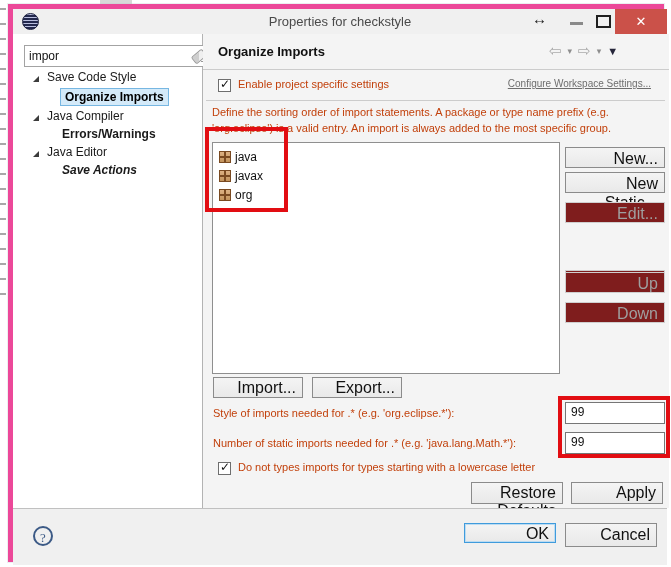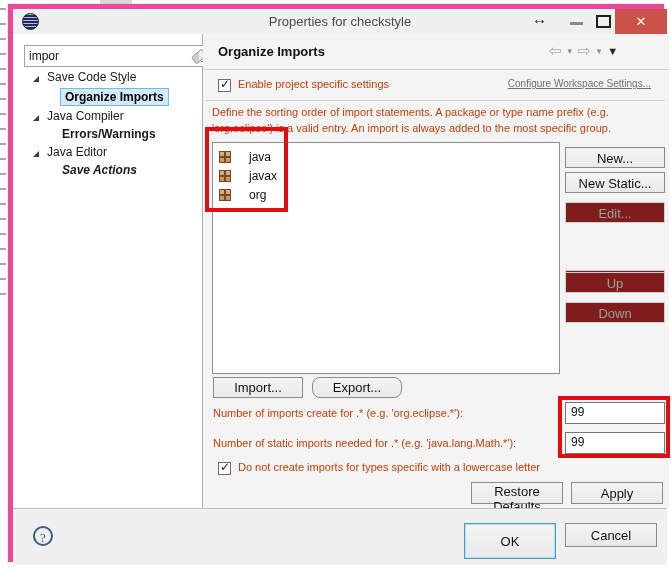--- a/index.html
+++ b/index.html
@@ -56,30 +56,30 @@
   .view-menu{font-size:11px;color:#26263a;}
   .hline{height:1px;background:#cccccc;}
 
   .chk{width:13px;height:13px;background:#fff;border:1px solid #6e6e6e;text-align:center;}
   .chk .tick{position:absolute;left:1px;top:-3px;font-size:12px;font-weight:bold;color:#111;}
   .lbl{font-size:11px;color:#c2410c;white-space:nowrap;}
   .link{font-size:10px;color:#6e6e6e;text-decoration:underline;white-space:nowrap;}
 
   .listbox{left:199px;top:133px;width:348px;height:232px;background:#fff;border:1px solid #8f8f8f;
     padding:4px 0 0 6px;}
-  .list-row{display:flex;align-items:center;height:19px;gap:18px;}
+  .list-row{display:flex;align-items:center;height:19px;gap:4px;}
   .pkg-icon{width:12px;height:12px;border:1px solid #7a4a21;box-sizing:border-box;
     background:
       linear-gradient(to right,transparent 0 4px,#7a4a21 4px 6px,transparent 6px),
       linear-gradient(to bottom,transparent 0 4px,#7a4a21 4px 6px,transparent 6px),
       linear-gradient(#dcb183,#c2935c);}
   .list-label{font-size:12px;color:#111;}
 
   .btn{background:linear-gradient(#f4f4f4,#e9e9e9);border:1px solid #8b8b8b;color:#111;
-    font-size:13px;text-align:center;font-family:inherit;}
+    font-size:16px;text-align:right;font-family:inherit;}
   .btn.disabled{border-color:#cfcfcf;color:#9f9f9f;background:#7f1d1d;}
   .side-btn{left:552px;width:100px;height:21px;line-height:19px;}
   .ok-btn{border:1px solid #3f9bdc;box-shadow:inset 0 0 0 1px #bcdcf2;}
 
   .field{background:#fff;border:1px solid #767676;}
   .field input{position:absolute;left:5px;top:2px;width:85px;border:none;outline:none;
     font-size:12px;font-family:inherit;color:#111;background:transparent;padding:0;}
 
   .annotation{border:4px solid #e20d12;background:transparent;z-index:30;}
 
@@ -174,41 +174,41 @@
   </div>
 
   <button class="abs btn side-btn" style="top:138px;">New...</button>
   <button class="abs btn side-btn" style="top:163px;">New Static...</button>
   <button class="abs btn side-btn disabled" style="top:193px;">Edit...</button>
   <button class="abs btn side-btn disabled" style="top:223px;margin-top:38px;">Remove</button>
   <button class="abs btn side-btn disabled" style="top:263px;">Up</button>
   <button class="abs btn side-btn disabled" style="top:293px;">Down</button>
 
   <button class="abs btn" style="left:200px;top:368px;width:90px;height:21px;">Import...</button>
-  <button class="abs btn" style="left:299px;top:368px;width:90px;height:21px;border-radius:8px;">Export...</button>
-
-  <div class="abs lbl" style="left:200px;top:398px;">Number of imports create for .* (e.g. 'org.eclipse.*'):</div>
+  <button class="abs btn" style="left:299px;top:368px;width:90px;height:21px;">Export...</button>
+
+  <div class="abs lbl" style="left:200px;top:398px;">Style of imports needed for .* (e.g. 'org.eclipse.*'):</div>
   <div class="abs field" style="left:552px;top:393px;width:100px;height:22px;">
     <input readonly="" value="99" style="">
   </div>
 
   <div class="abs lbl" style="left:200px;top:428px;">Number of static imports needed for .* (e.g. 'java.lang.Math.*'):</div>
   <div class="abs field" style="left:552px;top:423px;width:100px;height:22px;">
     <input readonly="" value="99" style="">
   </div>
 
   <div class="abs chk" style="left:205px;top:453px;">
     <span class="tick">✓</span>
   </div>
-  <div class="abs lbl" style="left:225px;top:452px;">Do not create imports for types specific with a lowercase letter</div>
+  <div class="abs lbl" style="left:225px;top:452px;">Do not types imports for types starting with a lowercase letter</div>
 
   <button class="abs btn" style="left:458px;top:473px;width:92px;height:22px;">Restore Defaults</button>
   <button class="abs btn" style="left:558px;top:473px;width:92px;height:22px;">Apply</button>
 
   <div class="abs footer"></div>
   <div class="abs help-circle">?</div>
-  <button class="abs btn ok-btn" style="left:451px;top:514px;width:92px;height:36px;">OK</button>
+  <button class="abs btn ok-btn" style="left:451px;top:514px;width:92px;height:20px;">OK</button>
   <button class="abs btn" style="left:552px;top:514px;width:92px;height:24px;">Cancel</button>
 
   <div class="abs annotation" style="left:192px;top:118px;width:83px;height:85px;"></div>
   <div class="abs annotation" style="left:545px;top:387px;width:112px;height:62px;"></div>
 
 </div>
 
 </body></html>

